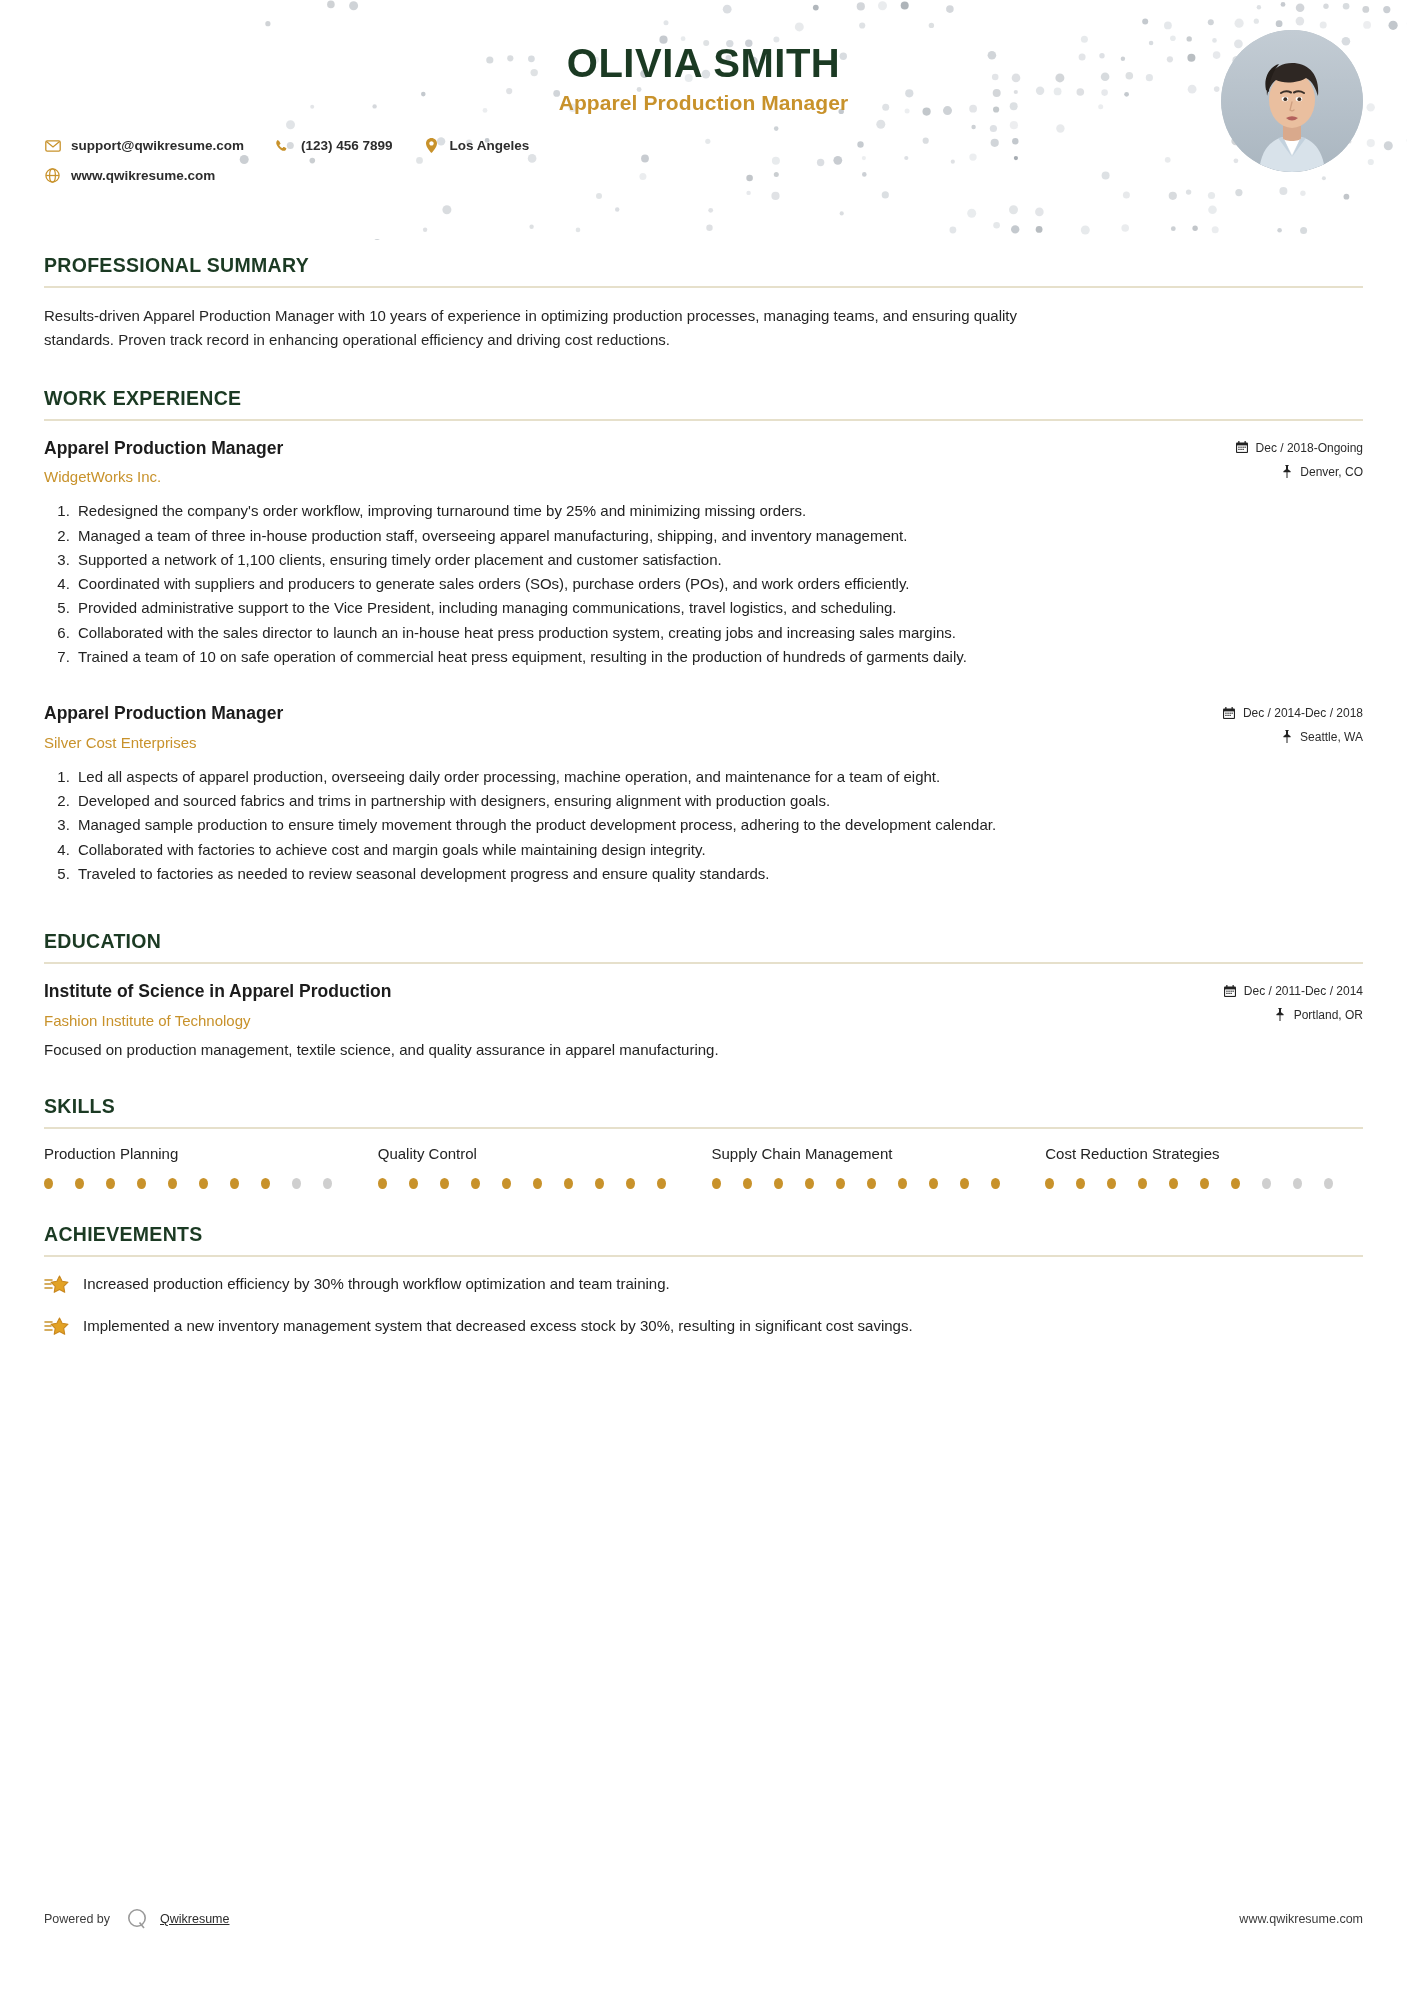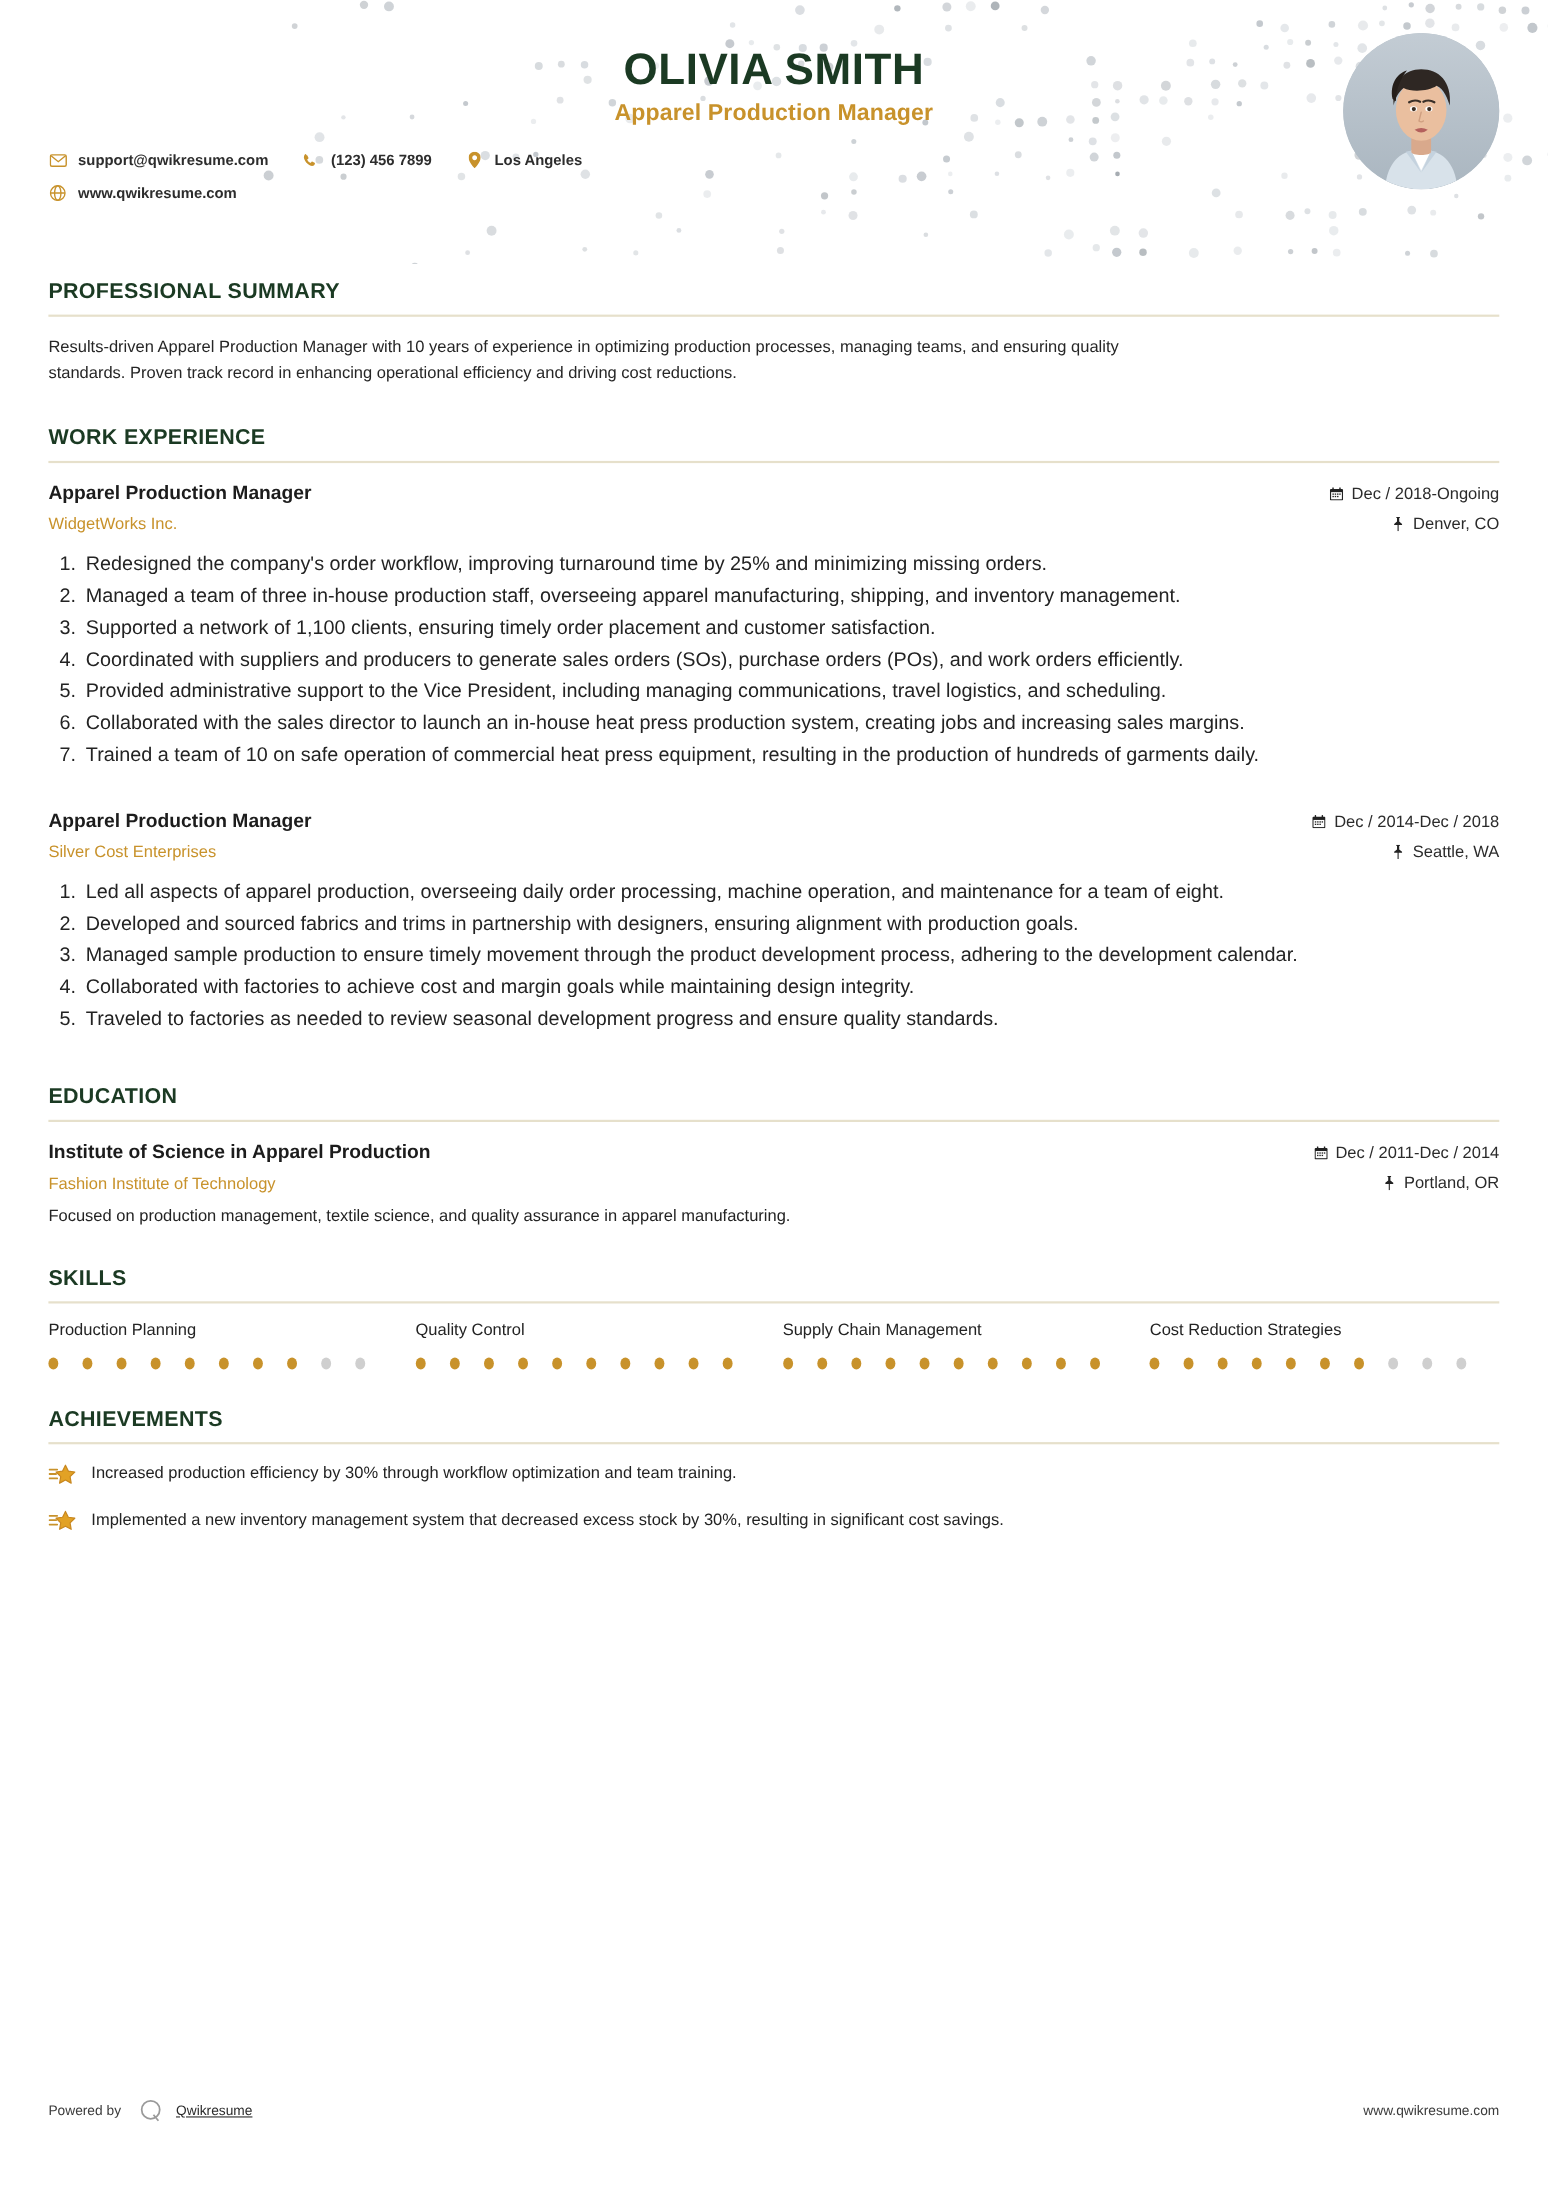--- a/index.html
+++ b/index.html
@@ -157,43 +157,43 @@
     font-weight: 400;
   }
 
   .exp-right {
     flex: 0 0 auto;
     text-align: right;
     padding-top: 4px;
   }
 
   .exp-meta {
-    font-size: 15px;
+    font-size: 12px;
     color: #2b2b2b;
     display: flex;
-    align-items: center;
+    align-items: flex-start;
     justify-content: flex-end;
     white-space: nowrap;
   }
   .exp-meta + .exp-meta { margin-top: 10px; }
   .exp-meta .mi {
     display: inline-flex;
     width: 13px;
     height: 13px;
     margin-right: 7px;
     align-items: center;
     justify-content: center;
     color: #222;
   }
   .exp-meta .mi svg { display: block; }
 
   ol.bullets {
     margin: 14px 0 0 0;
     padding-left: 30px;
-    font-size: 18px;
+    font-size: 15px;
     line-height: 1.55;
     color: #232323;
   }
   ol.bullets li { margin-bottom: 1px; padding-left: 4px; }
 
   
   .edu-desc {
     font-size: 15px;
     color: #232323;
     margin-top: 10px;

